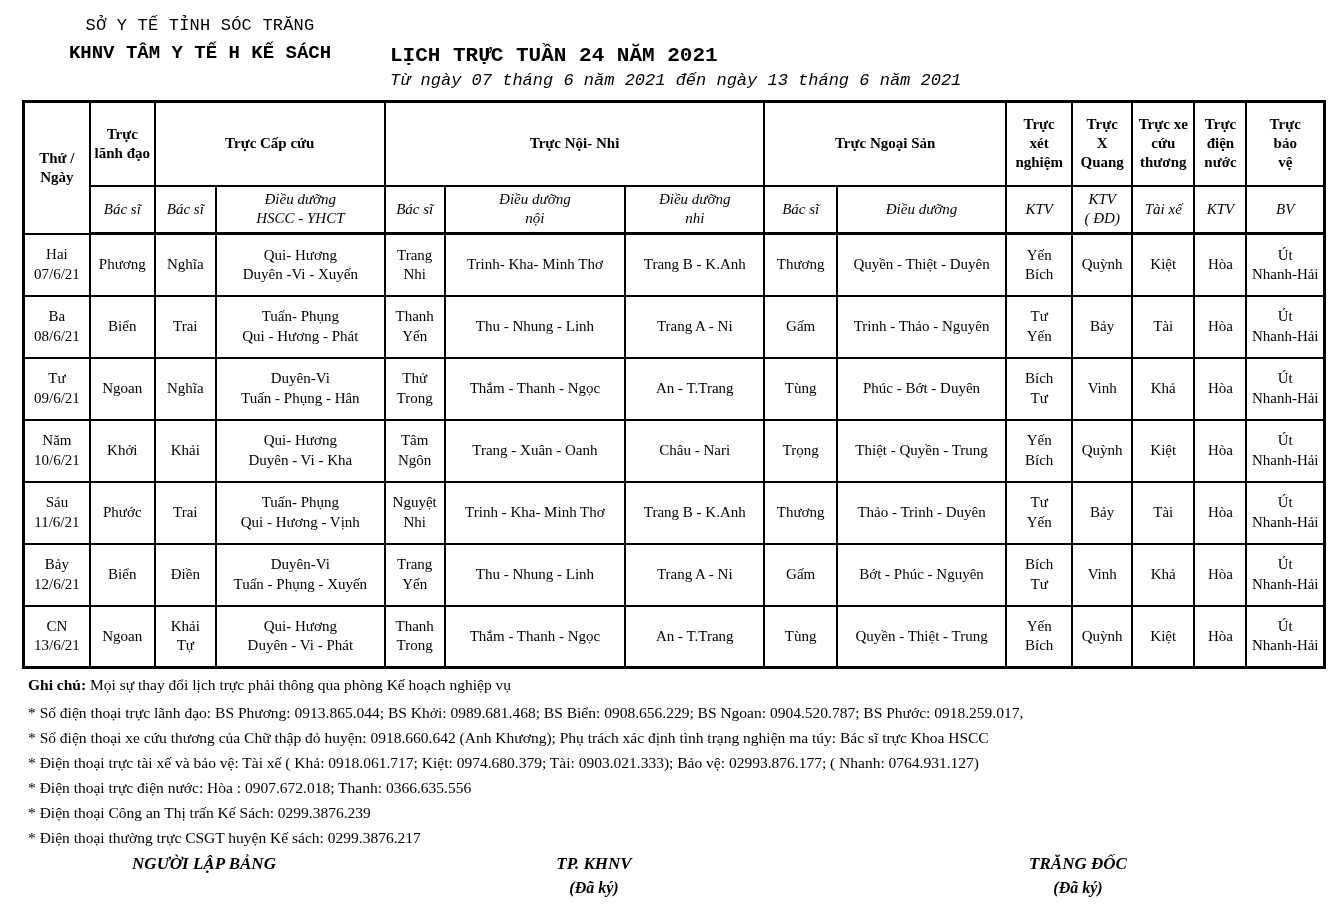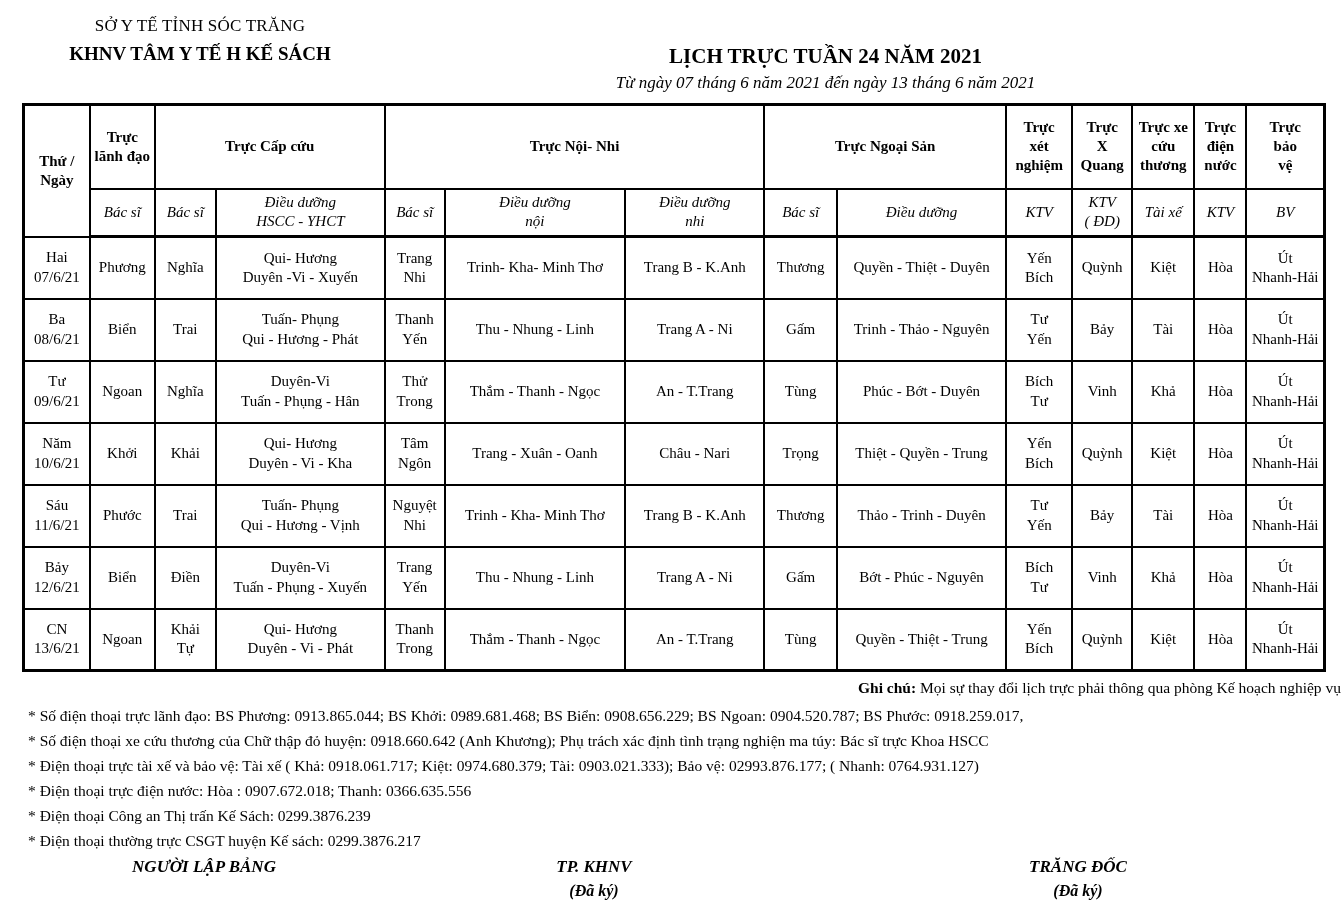--- a/index.html
+++ b/index.html
@@ -5,25 +5,25 @@
   * { margin: 0; padding: 0; box-sizing: border-box; }
   html, body { background: #ffffff; }
   body {
     width: 1341px; height: 919px;
     font-family: "Liberation Serif", serif;
     color: #000;
     position: relative;
     overflow: hidden;
   }
   
-  .doc-header { display: flex; padding-top: 16px; }
+  .doc-header { display: flex; padding-top: 16px; font-family: Liberation Mono, monospace; }
   .org-block { width: 390px; text-align: center; padding-left: 10px; }
   .org-line1 { font-size: 17px; letter-spacing: 0.2px; }
   .org-line2 { font-size: 19px; font-weight: bold; margin-top: 7px; }
-  .title-block { flex: 1; text-align: center; padding-top: 28px; padding-right: 80px; }
+  .title-block { flex: 1; text-align: left; padding-top: 28px; padding-right: 80px; }
   .doc-title { font-size: 21px; font-weight: bold; }
   .doc-subtitle { font-size: 17px; font-style: italic; margin-top: 4px; }
 
   
   table.duty {
     border-collapse: collapse;
     table-layout: fixed;
     width: 1304px;
     margin: 10px 0 0 22px;
     border: 3px solid #000;
@@ -40,21 +40,21 @@
   }
   thead tr.group-row th { font-weight: bold; height: 84px; }
   thead tr.sub-row th { font-style: italic; font-weight: normal; height: 48px; border-bottom: 3px solid #000; }
   thead th.day-head { font-weight: bold; font-style: normal; }
   tbody tr { height: 62px; }
   tbody td { font-size: 15px; }
 
   
   .notes { margin: 7px 0 0 28px; font-size: 15.5px; }
   .notes p { margin-bottom: 6.5px; line-height: 1.2; }
-  .notes p.first { margin-bottom: 9px; text-align: right; }
+  .notes p.first { margin-bottom: 9px; }
   .notes b { font-weight: bold; }
 
   
   .sign-area { position: relative; height: 125px; margin-top: 0; font-style: italic; }
   .sign-block { position: absolute; width: 420px; text-align: center; }
   .sign-block .sign-title { font-size: 17px; font-weight: bold; }
   .sign-block .sign-signed { font-size: 16px; font-weight: bold; margin-top: 5px; }
   .sign-block .sign-name { font-size: 17px; font-weight: bold; position: absolute; top: 76px; width: 100%; }
   .sign-1 { left: -6px; }
   .sign-2 { left: 384px; }

